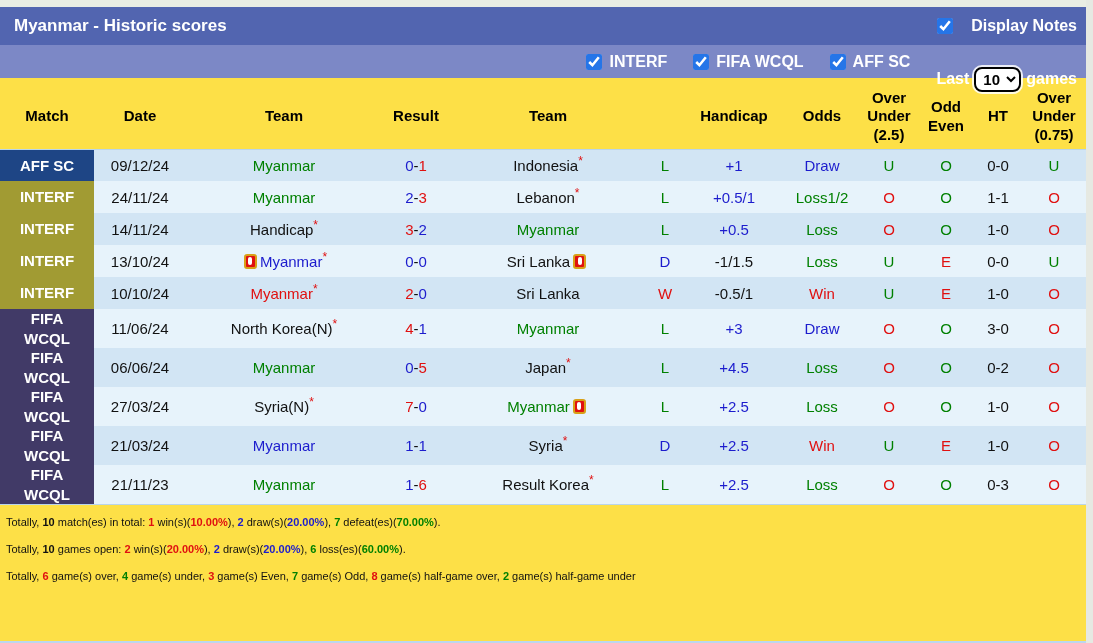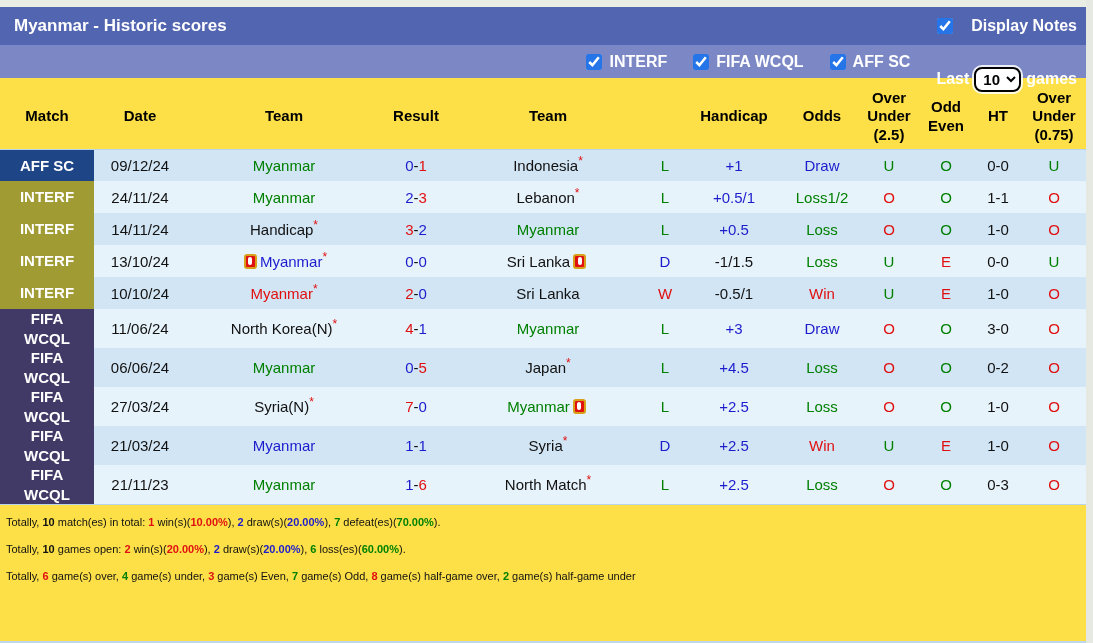--- a/index.html
+++ b/index.html
@@ -257,21 +257,21 @@
           <td class="c-red">E</td>
           <td class="c-black">1-0</td>
           <td class="c-red">O</td>
         </tr>
         <tr class="r-even h2">
           <td class="badge b-fifa">FIFA
 WCQL</td>
           <td class="c-black">21/11/23</td>
           <td><span class="c-green">Myanmar</span></td>
           <td><span class="c-blue">1</span><span class="c-black">-</span><span class="c-red">6</span></td>
-          <td><span class="c-black">North Match</span><span class="star">*</span></td>
+          <td><span class="c-black">Result Korea</span><span class="star">*</span></td>
           <td class="c-green">L</td>
           <td class="c-blue">+2.5</td>
           <td class="c-green">Loss</td>
           <td class="c-red">O</td>
           <td class="c-green">O</td>
           <td class="c-black">0-3</td>
           <td class="c-red">O</td>
         </tr>
       </tbody>
   </table>

